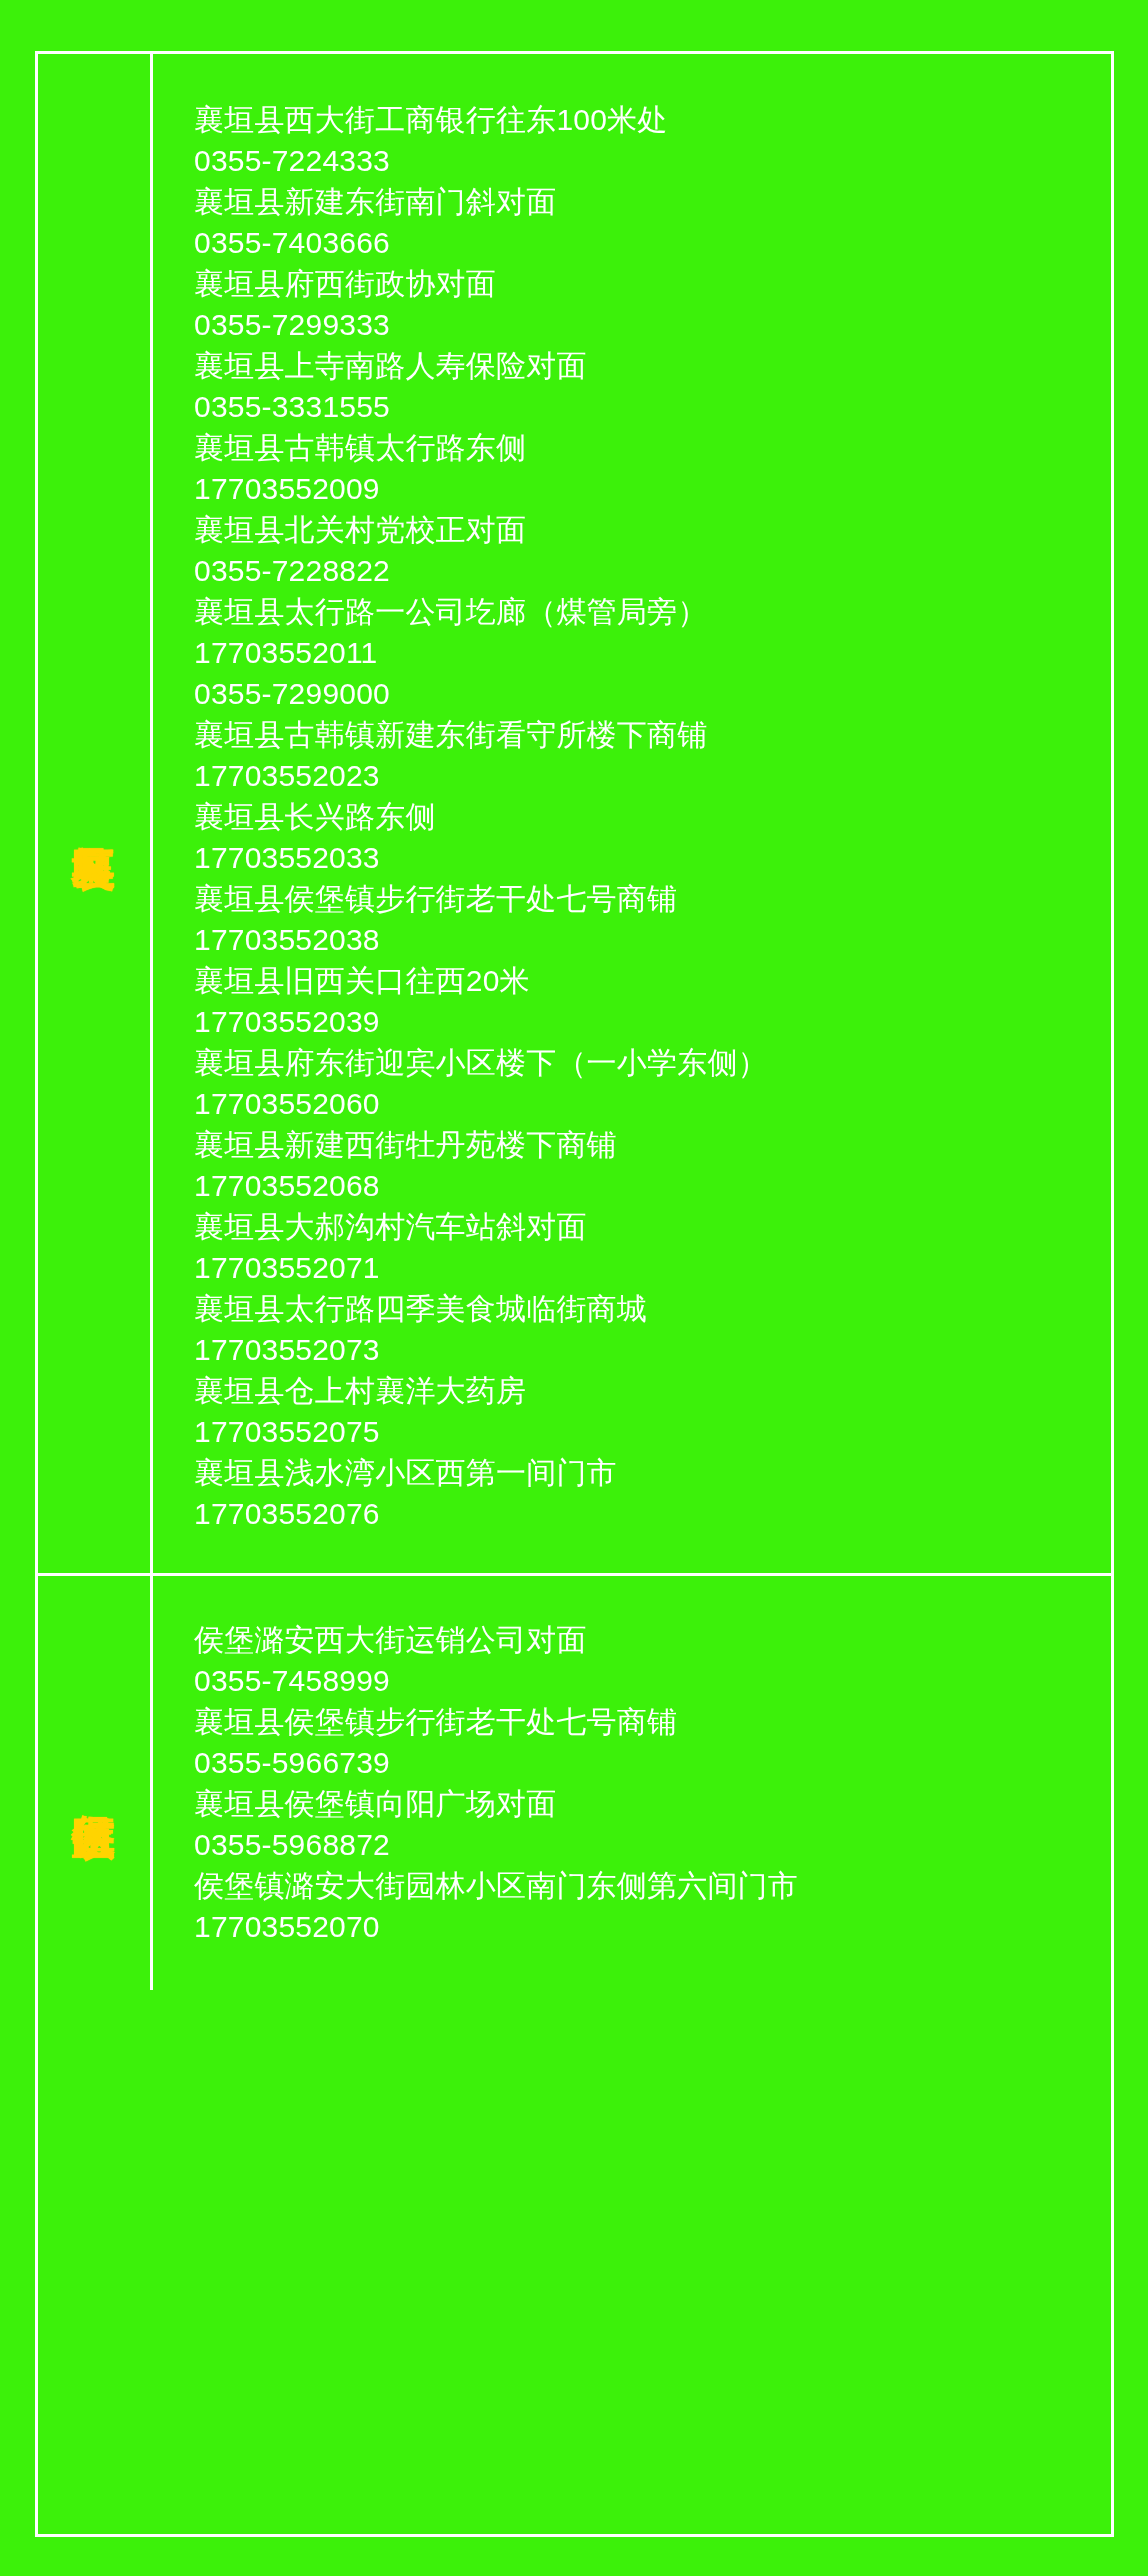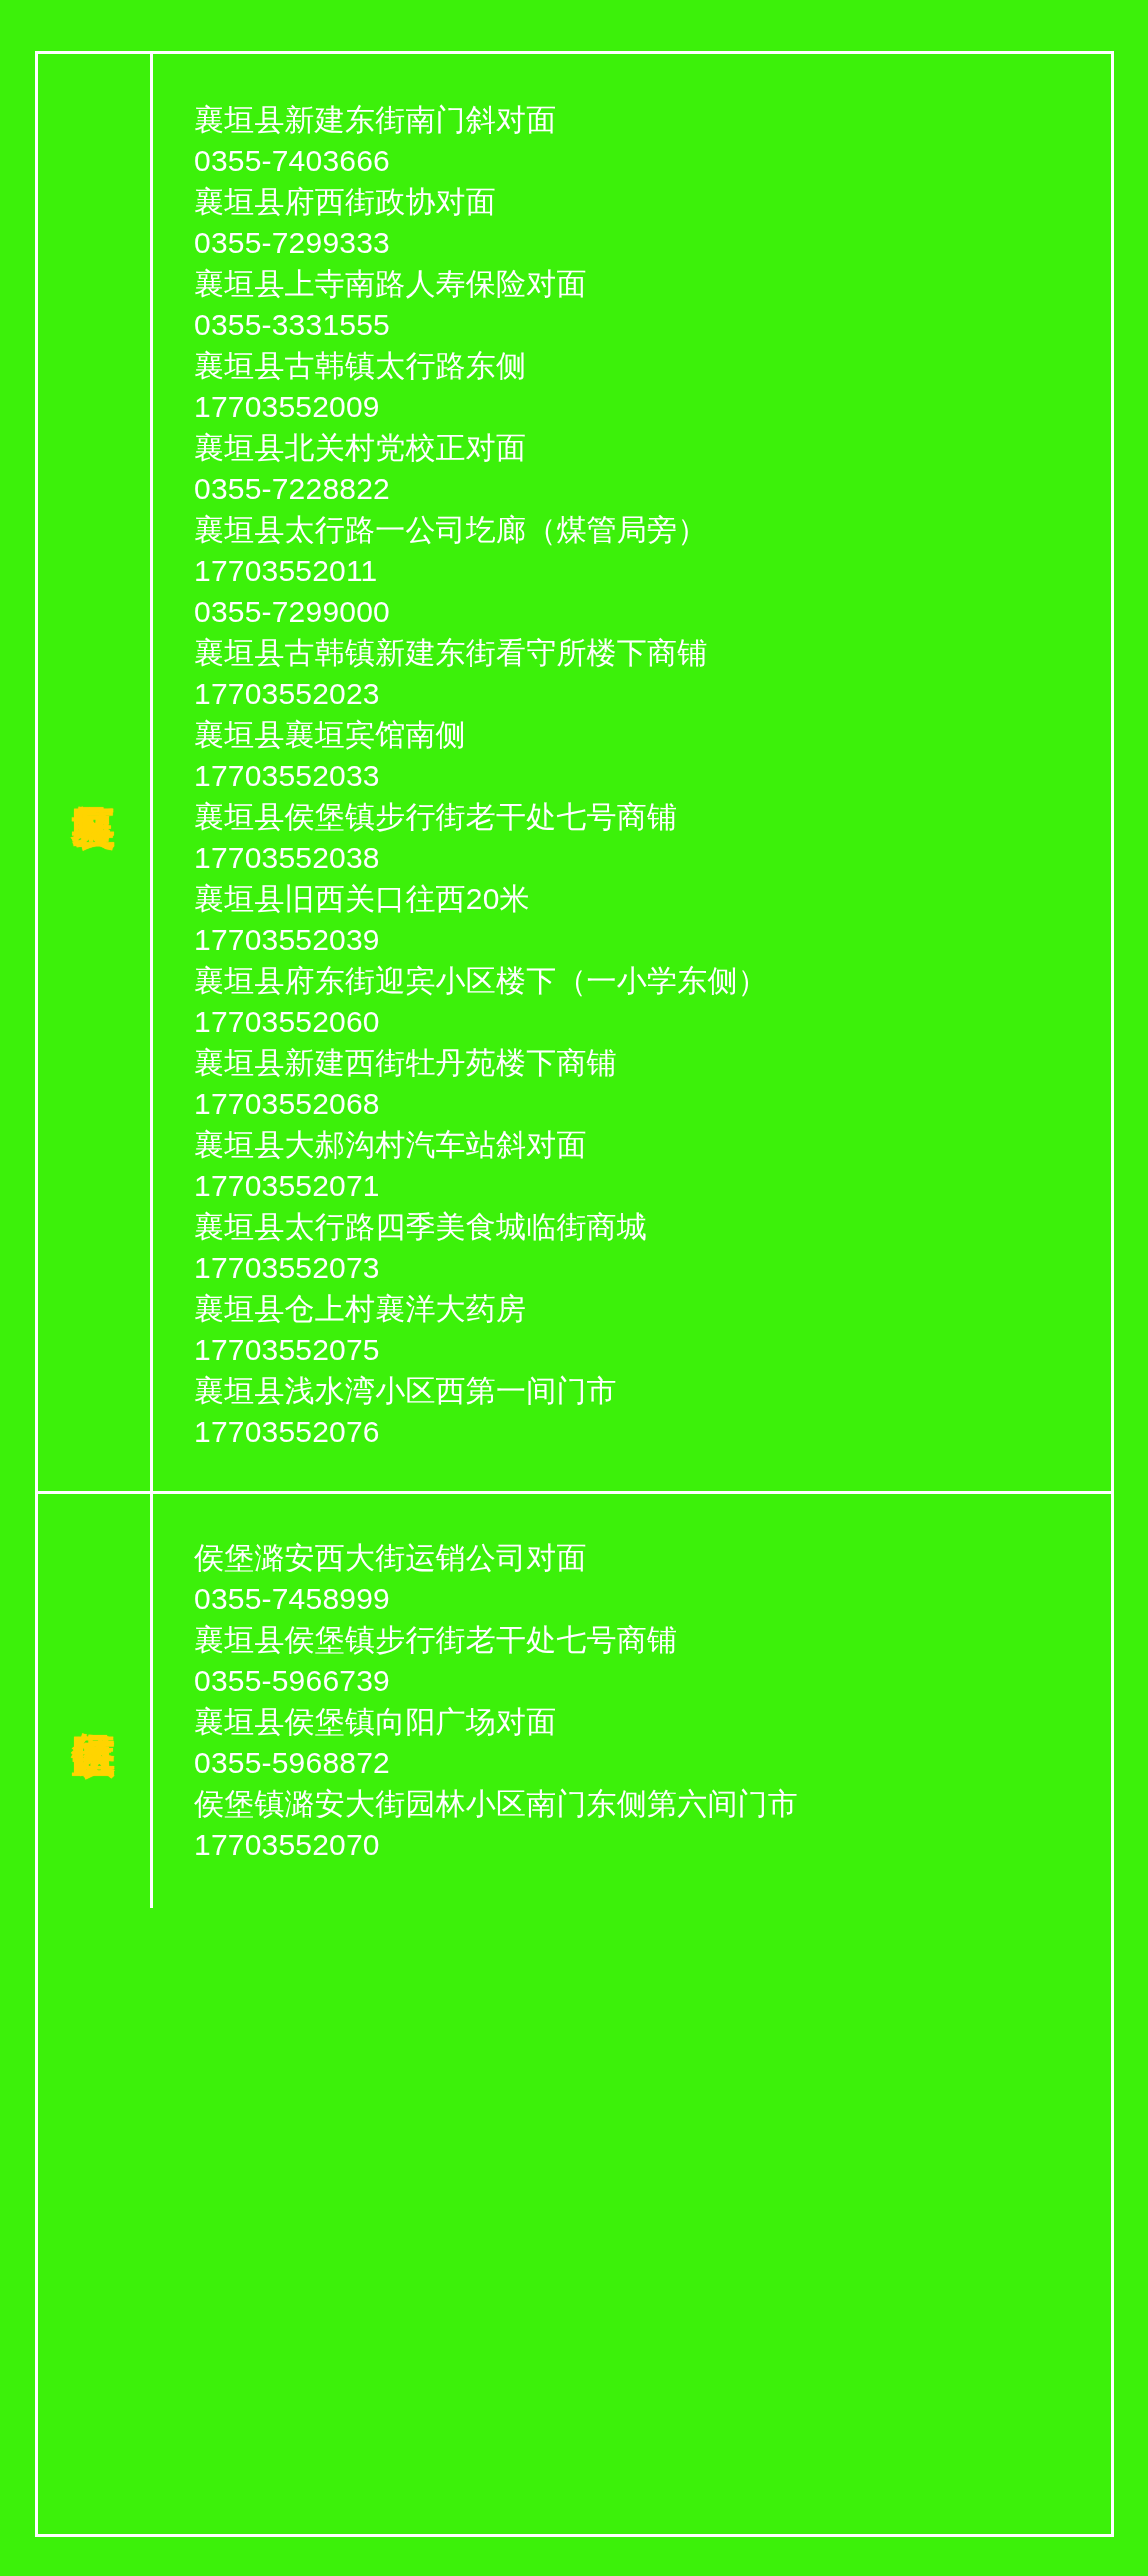--- a/index.html
+++ b/index.html
@@ -84,20 +84,24 @@
 <div class="page">
   <div class="table">
 
     <div class="section section-1">
       <div class="label-cell">
         <div class="label-text">襄垣县区</div>
       </div>
       <div class="entries-cell">
 
         <div class="entry">
+          <span class="addr">襄垣县西大街工商银行往东100米处</span>
+          <span class="tel">0355-7224333</span>
+        </div>
+        <div class="entry">
           <span class="addr">襄垣县新建东街南门斜对面</span>
           <span class="tel">0355-7403666</span>
         </div>
         <div class="entry">
           <span class="addr">襄垣县府西街政协对面</span>
           <span class="tel">0355-7299333</span>
         </div>
         <div class="entry">
           <span class="addr">襄垣县上寺南路人寿保险对面</span>
           <span class="tel">0355-3331555</span>
@@ -115,21 +119,21 @@
           <span class="tel">17703552011</span>
         </div>
         <div class="entry">
           <span class="tel">0355-7299000</span>
         </div>
         <div class="entry">
           <span class="addr">襄垣县古韩镇新建东街看守所楼下商铺</span>
           <span class="tel">17703552023</span>
         </div>
         <div class="entry">
-          <span class="addr">襄垣县襄垣宾馆南侧</span>
+          <span class="addr">襄垣县长兴路东侧</span>
           <span class="tel">17703552033</span>
         </div>
         <div class="entry">
           <span class="addr">襄垣县侯堡镇步行街老干处七号商铺</span>
           <span class="tel">17703552038</span>
         </div>
         <div class="entry">
           <span class="addr">襄垣县旧西关口往西20米</span>
           <span class="tel">17703552039</span>
         </div>

